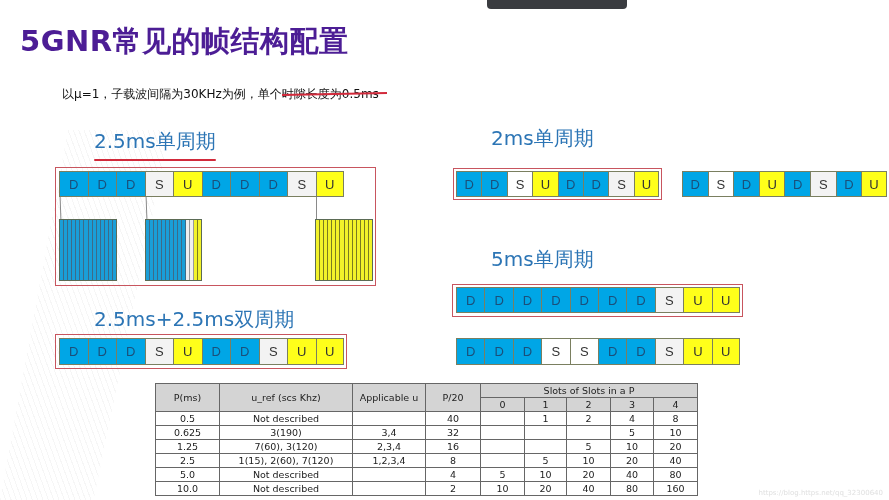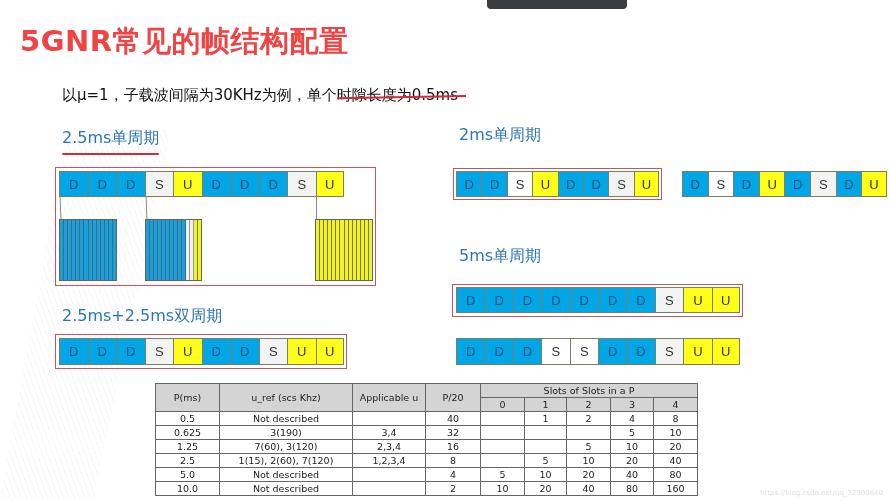--- a/index.html
+++ b/index.html
@@ -13,33 +13,33 @@
     background: repeating-linear-gradient(70deg, rgba(0,0,0,0.035) 0 1px, transparent 1px 5px);
     clip-path: polygon(0 100%, 40% 0, 100% 0, 55% 100%);
     pointer-events:none;
   }
   .topbar {
     position:absolute; left:487px; top:0; width:140px; height:9px;
     background:#3a3c40; border-radius:0 0 4px 4px;
   }
   .title {
     position:absolute; left:20px; top:22px; font-size:29px; font-weight:bold;
-    color:#ef4444; letter-spacing:0.5px; white-space:nowrap;
+    color:#4c1d95; letter-spacing:0.5px; white-space:nowrap;
   }
   .subtitle {
-    position:absolute; left:62px; top:86px; font-size:15px; color:#111;
+    position:absolute; left:62px; top:86px; font-size:12px; color:#111;
     white-space:nowrap;
   }
   .subtitle .ul { position:relative; }
   .subtitle .ul::after {
     content:""; position:absolute; left:0; right:-8px; bottom:6px; height:2px;
     background:#d22a3b; transform:rotate(-1deg);
   }
   .label {
-    position:absolute; font-size:16px; color:#2c75b5; white-space:nowrap;
+    position:absolute; font-size:20px; color:#2c75b5; white-space:nowrap;margin-left:32px;
   }
   .label.red-ul::after {
     content:""; position:absolute; left:0; right:0; bottom:-6px; height:2px;
     background:#d22a3b; border-radius:2px;
   }
   .redbox { position:absolute; border:1.5px solid #c8555e; box-sizing:border-box; }
   .row { position:absolute; display:flex; }
   .cell {
     box-sizing:border-box; border:1px solid #7a7f60; border-right:none;
     display:flex; align-items:center; justify-content:center;
@@ -294,13 +294,13 @@
         <td>2</td>
         <td>10</td>
         <td>20</td>
         <td>40</td>
         <td>80</td>
         <td>160</td>
       </tr>
     </tbody>
 </table>
 
-<div class="watermark">https://blog.csdn.net/qq_32300640</div>
+<div class="watermark">https://blog.https.net/qq_32300640</div>
 
 </body></html>

